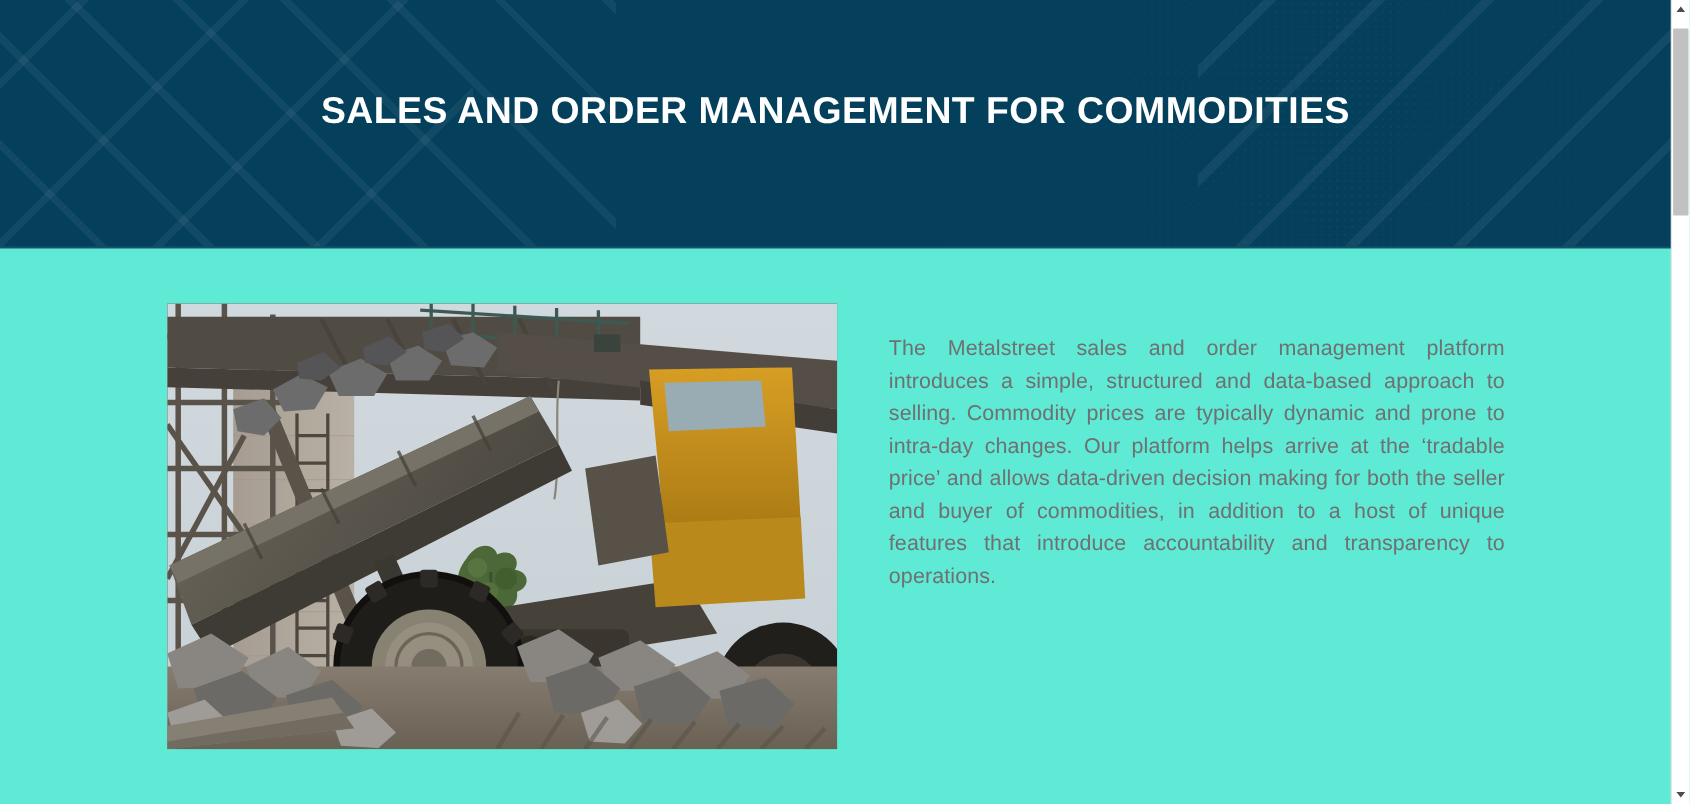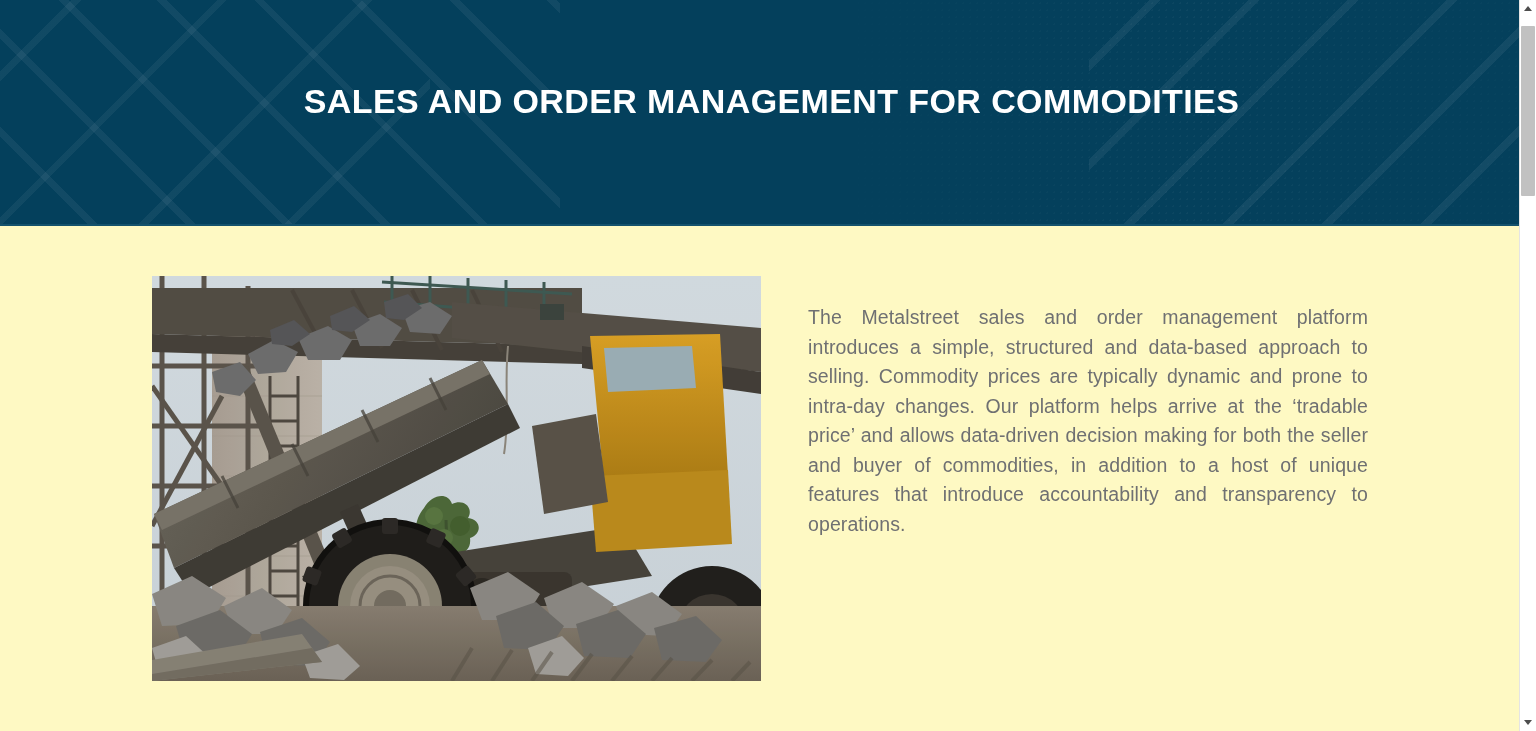--- a/index.html
+++ b/index.html
@@ -89,29 +89,28 @@
     left: 0;
     top: 75px;
     width: 1519px;
     text-align: center;
     color: #ffffff;
     font-size: 34px;
     font-weight: 700;
     letter-spacing: 0.4px;
     line-height: 52px;
     white-space: nowrap;
-    margin-left: 12px;
   }
 
   
   .content {
     position: relative;
     width: 1519px;
     height: 505px;
-    background: #fef9c3;
+    background: #5eead4;
   }
 
   .photo {
     position: absolute;
     left: 152px;
     top: 50px;           
     width: 609px;
     height: 405px;
     overflow: hidden;
     background: #6b6055;

